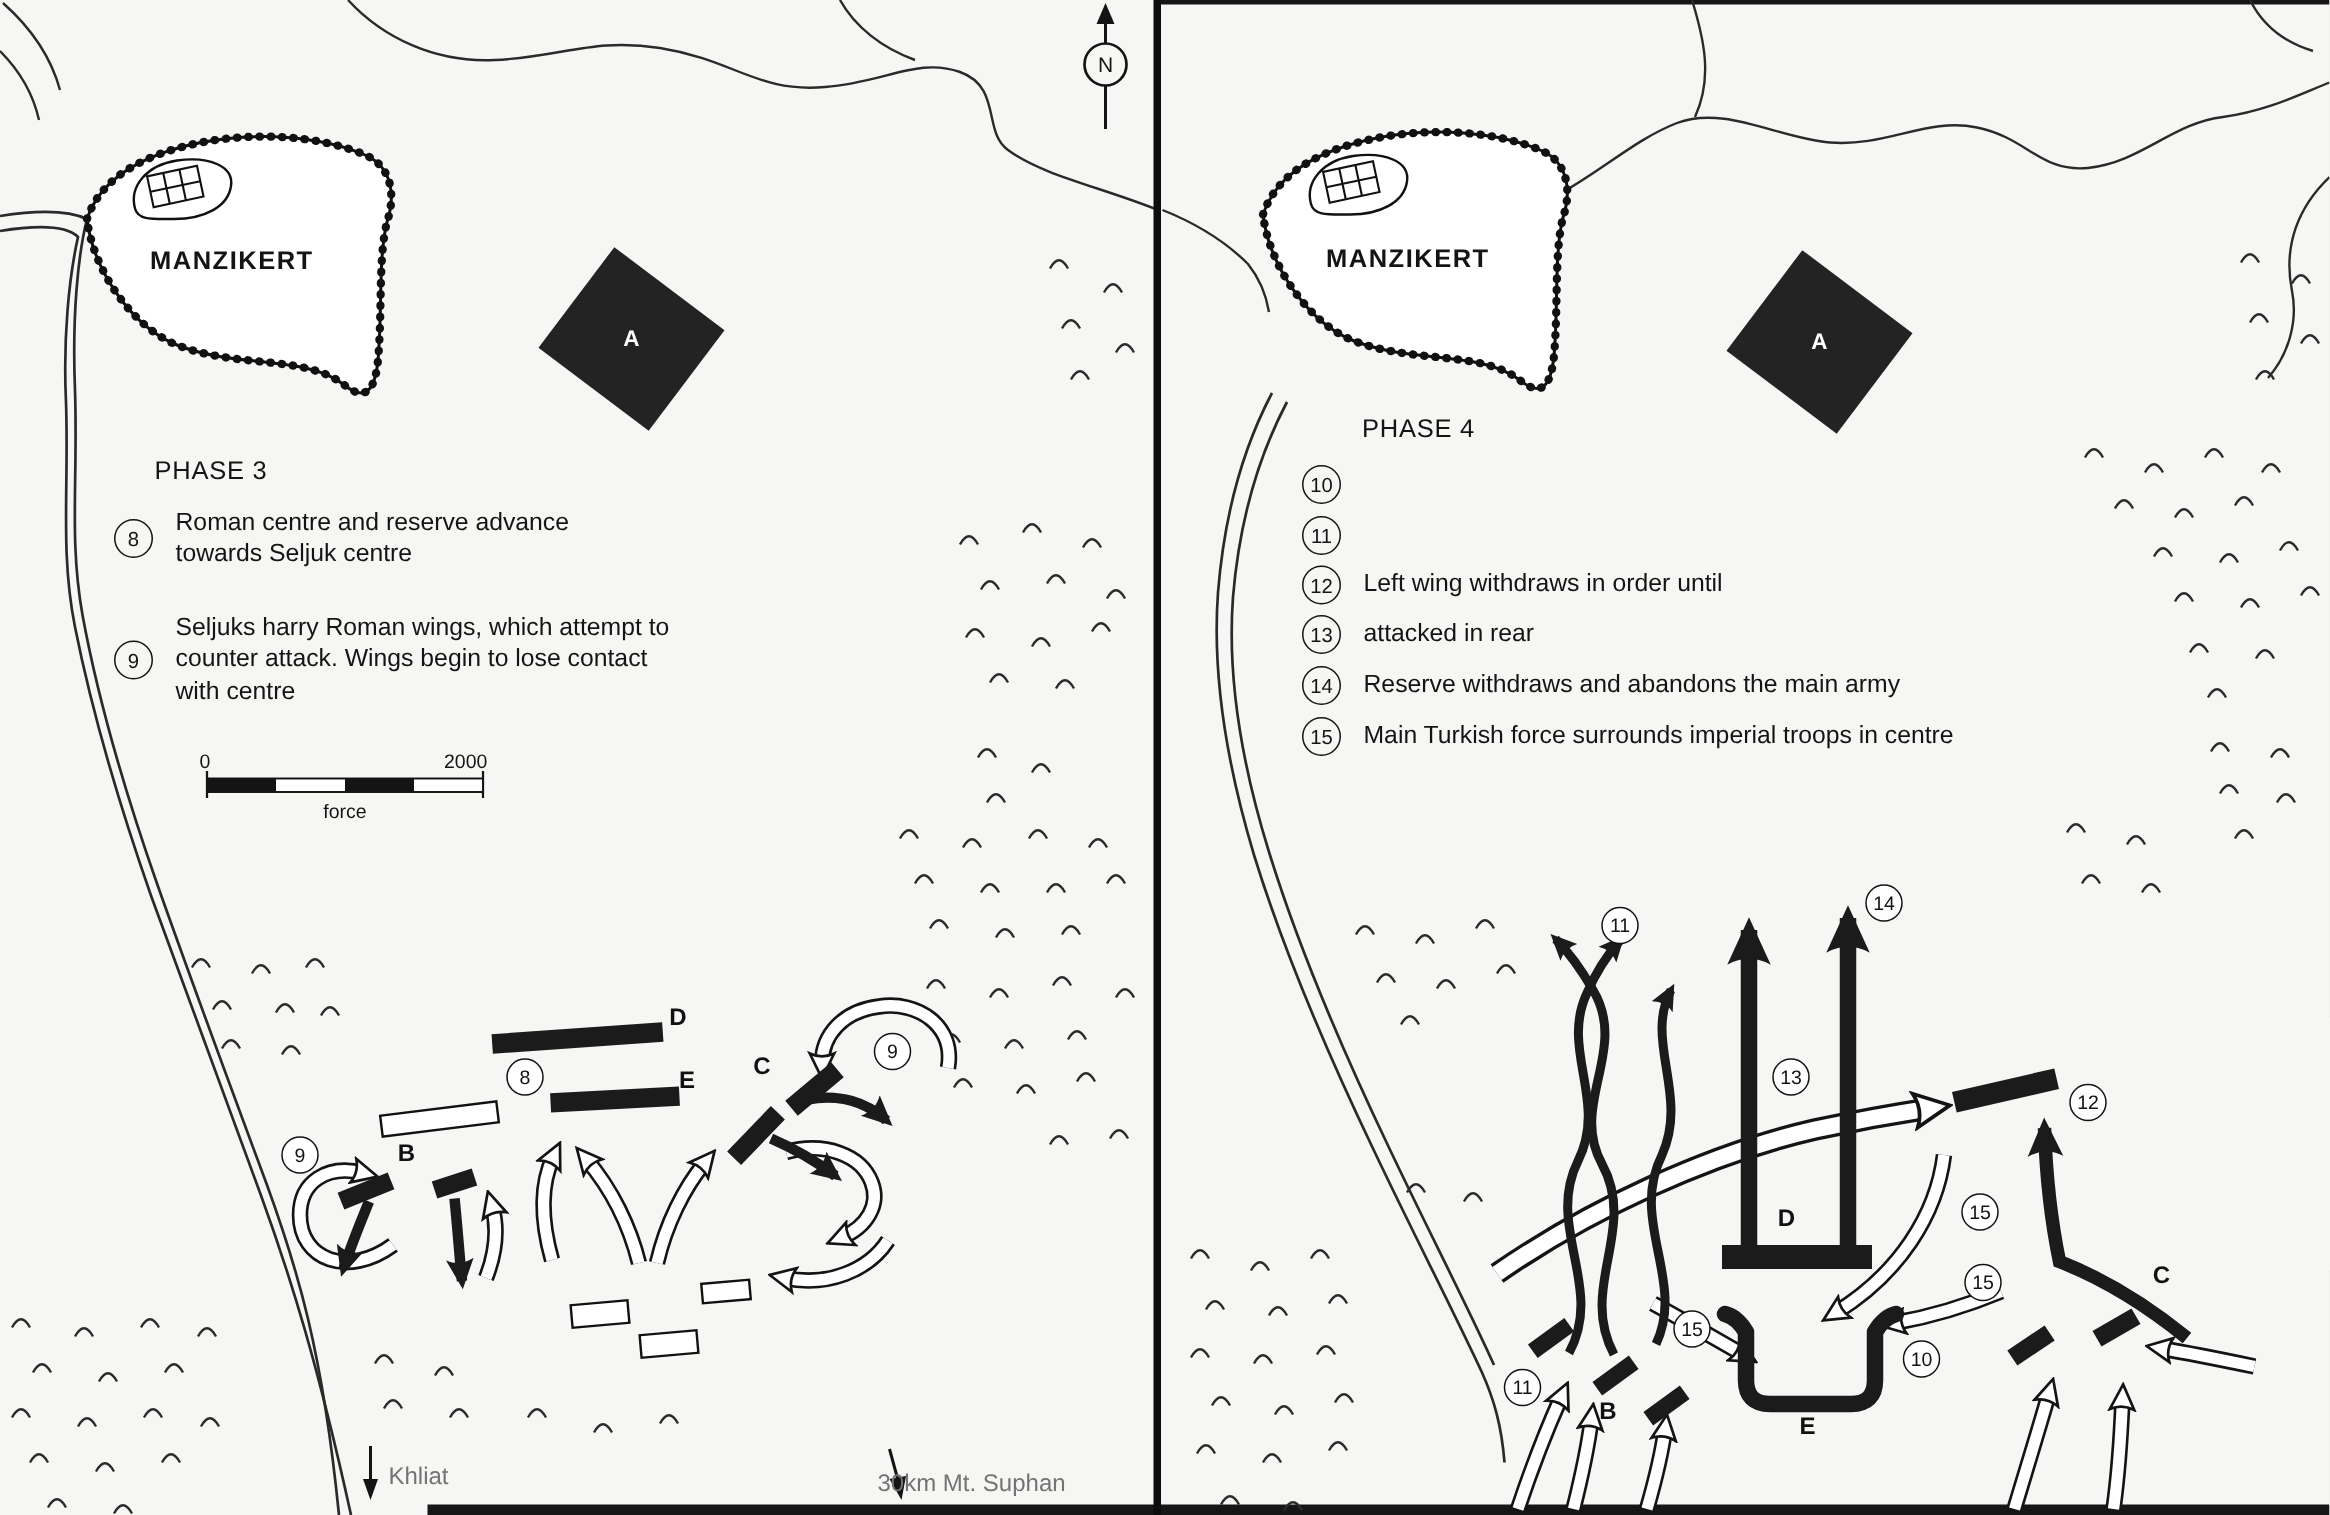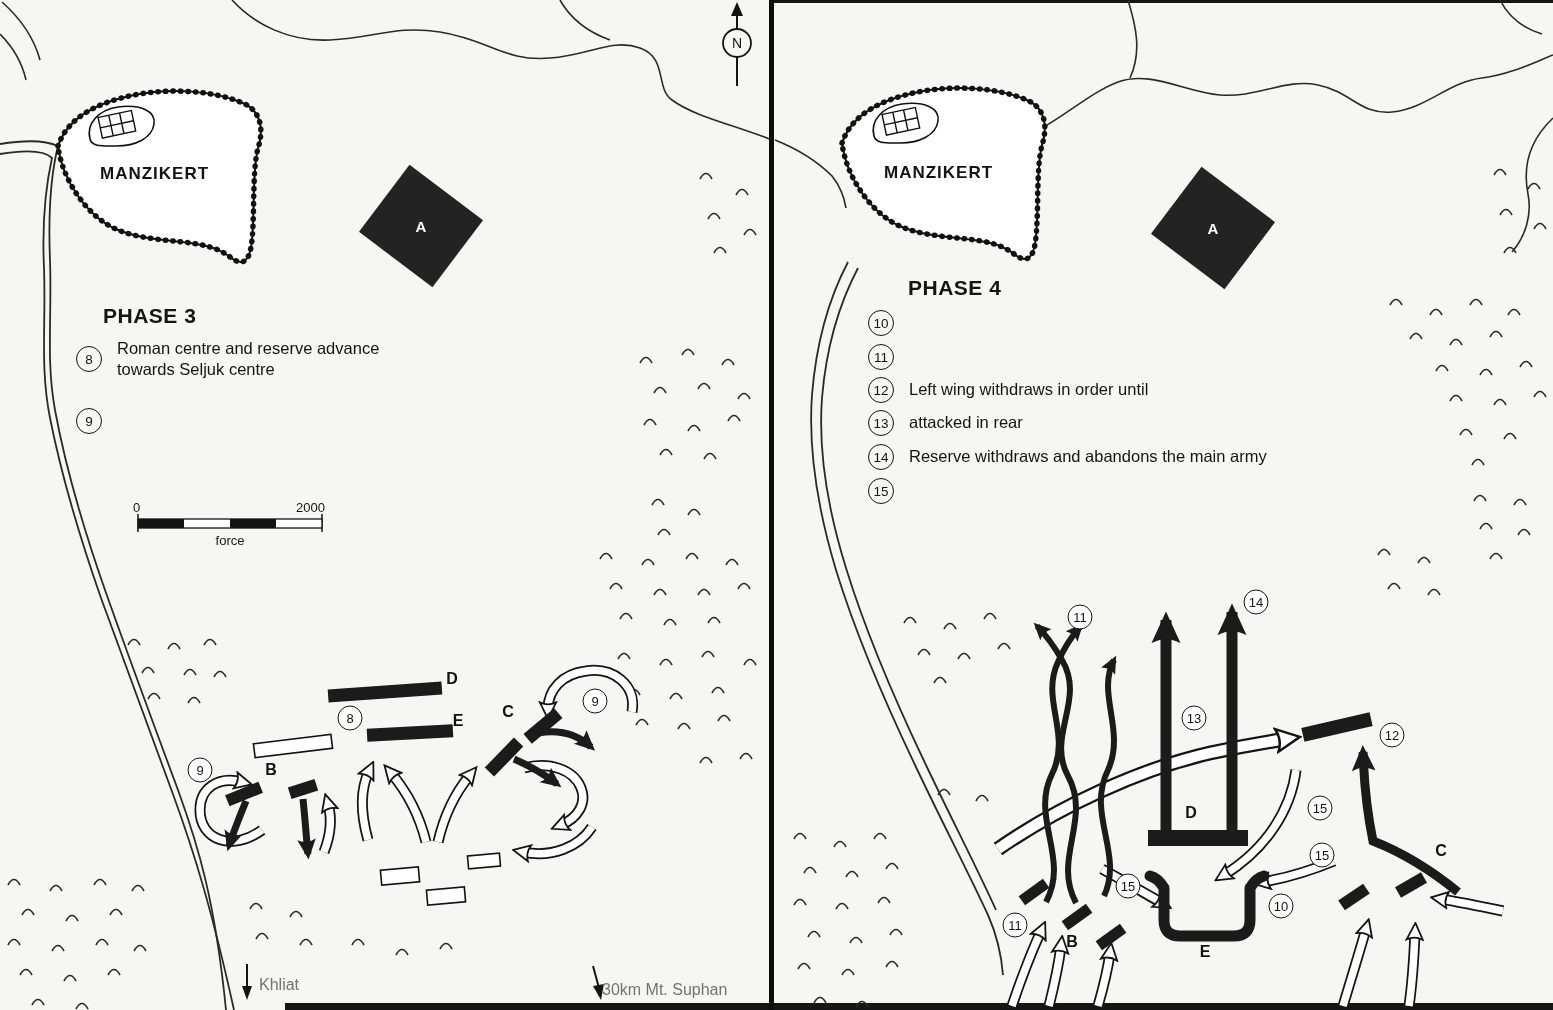--- a/index.html
+++ b/index.html
@@ -1,21 +1,21 @@
 <!DOCTYPE html>
 <html><head>
 <meta charset="utf-8">
 <style>
   html,body{margin:0;padding:0}
   body{font-family:"Liberation Sans",sans-serif;background:#dcdcda}
   #stage{position:relative;width:1553px;height:1010px;background:#f6f6f4;overflow:hidden}
   svg{position:absolute;left:0;top:0}
   .lbl{position:absolute;color:#141414;white-space:nowrap}
   .town-label{font-weight:bold;font-size:17px;letter-spacing:1px}
-  .phase{font-weight:bold;font-size:21px;letter-spacing:.5px}
+  .phase{font-weight:normal;font-size:17px;letter-spacing:.5px}
   .legend-row{position:absolute;display:flex;align-items:center;gap:15px}
   .badge{flex:0 0 auto;width:24px;height:24px;border:1.5px solid #141414;border-radius:50%;
          display:flex;align-items:center;justify-content:center;font-size:13.5px;color:#141414;background:transparent}
   .legend-text{font-size:16.5px;line-height:1.3;color:#141414}
   .marker{position:absolute;width:23px;height:23px;border:1.5px solid #141414;border-radius:50%;
           background:#fff;display:flex;align-items:center;justify-content:center;
           font-size:13px;color:#141414;transform:translate(-50%,-50%);z-index:5}
   .unit{position:absolute;font-weight:bold;font-size:16px;color:#111;transform:translate(-50%,-50%);z-index:5}
   .camp-label{position:absolute;color:#fff;font-weight:bold;font-size:15px;transform:translate(-50%,-50%);z-index:5}
   .scale-num{position:absolute;font-size:13px;color:#141414}
@@ -346,37 +346,38 @@
 <span class="camp-label" style="left:421px;top:226px">A</span>
 <span class="compass-n" style="left:737px;top:43px">N</span>
 <span class="lbl phase" style="left:103px;top:304px">PHASE 3</span>
 
 <div class="legend-row" style="left:76px;top:338px">
   <span class="badge">8</span>
   <span class="legend-text" style="width:320px">Roman centre and reserve advance towards Seljuk centre</span>
 </div>
 <div class="legend-row" style="left:76px;top:408px">
   <span class="badge">9</span>
+  <span class="legend-text" style="width:330px">Seljuks harry Roman wings, which attempt to counter attack. Wings begin to lose contact with centre</span>
 </div>
 
 <span class="scale-num" style="left:133px;top:500px">0</span>
 <span class="scale-num" style="left:296px;top:500px">2000</span>
 <span class="scale-num" style="left:230px;top:533px;transform:translateX(-50%)">force</span>
 
 <span class="unit" style="left:452px;top:679px">D</span>
 <span class="unit" style="left:458px;top:721px">E</span>
 <span class="unit" style="left:508px;top:712px">C</span>
 <span class="unit" style="left:271px;top:770px">B</span>
 
 <span class="marker" style="left:350px;top:718px">8</span>
 <span class="marker" style="left:595px;top:701px">9</span>
 <span class="marker" style="left:200px;top:770px">9</span>
 
 <span class="dest" style="left:259px;top:976px">Khliat</span>
-<span class="dest" style="left:602px;top:981px">30km Mt. Suphan</span>
+<span class="dest" style="left:585px;top:981px">30km Mt. Suphan</span>
 
 <span class="lbl town-label" style="left:884px;top:163px">MANZIKERT</span>
 <span class="camp-label" style="left:1213px;top:228px">A</span>
 <span class="lbl phase" style="left:908px;top:276px">PHASE 4</span>
 
 <div class="legend-row" style="left:868px;top:310px">
   <span class="badge">10</span>
 </div>
 <div class="legend-row" style="left:868px;top:344px">
   <span class="badge">11</span>
@@ -388,20 +389,21 @@
 <div class="legend-row" style="left:868px;top:410px">
   <span class="badge">13</span>
   <span class="legend-text">attacked in rear</span>
 </div>
 <div class="legend-row" style="left:868px;top:444px">
   <span class="badge">14</span>
   <span class="legend-text">Reserve withdraws and abandons the main army</span>
 </div>
 <div class="legend-row" style="left:868px;top:478px">
   <span class="badge">15</span>
+  <span class="legend-text">Main Turkish force surrounds imperial troops in centre</span>
 </div>
 
 <span class="marker" style="left:1080px;top:617px">11</span>
 <span class="marker" style="left:1256px;top:602px">14</span>
 <span class="marker" style="left:1194px;top:718px">13</span>
 <span class="marker" style="left:1392px;top:735px">12</span>
 <span class="marker" style="left:1320px;top:808px">15</span>
 <span class="marker" style="left:1322px;top:855px">15</span>
 <span class="marker" style="left:1128px;top:886px">15</span>
 <span class="marker" style="left:1281px;top:906px">10</span>

